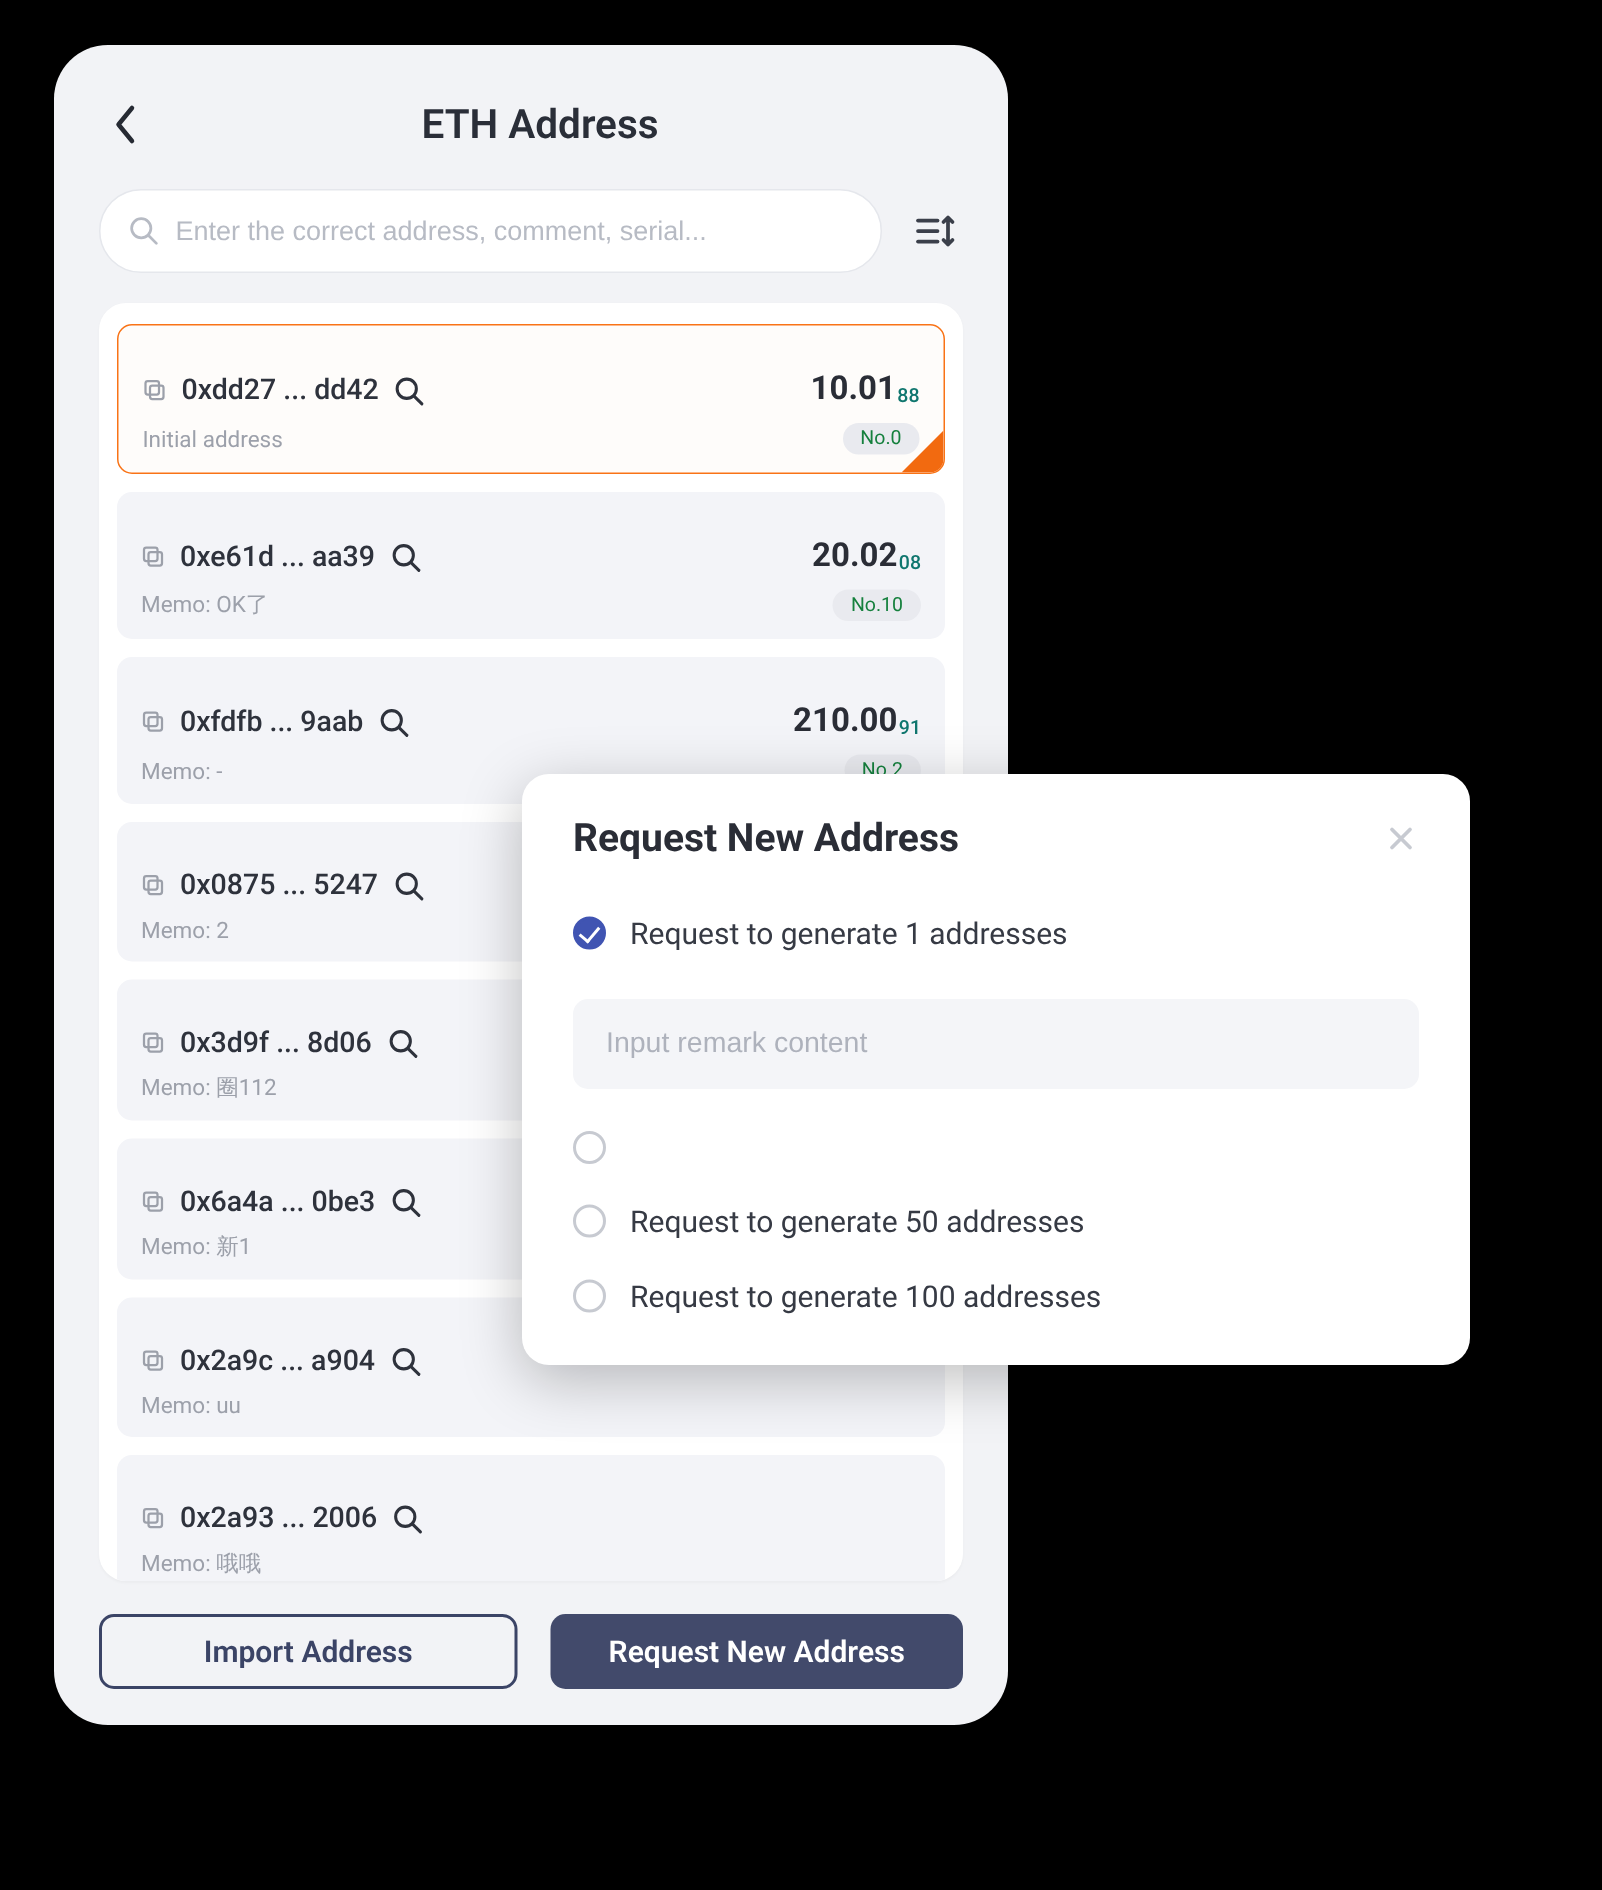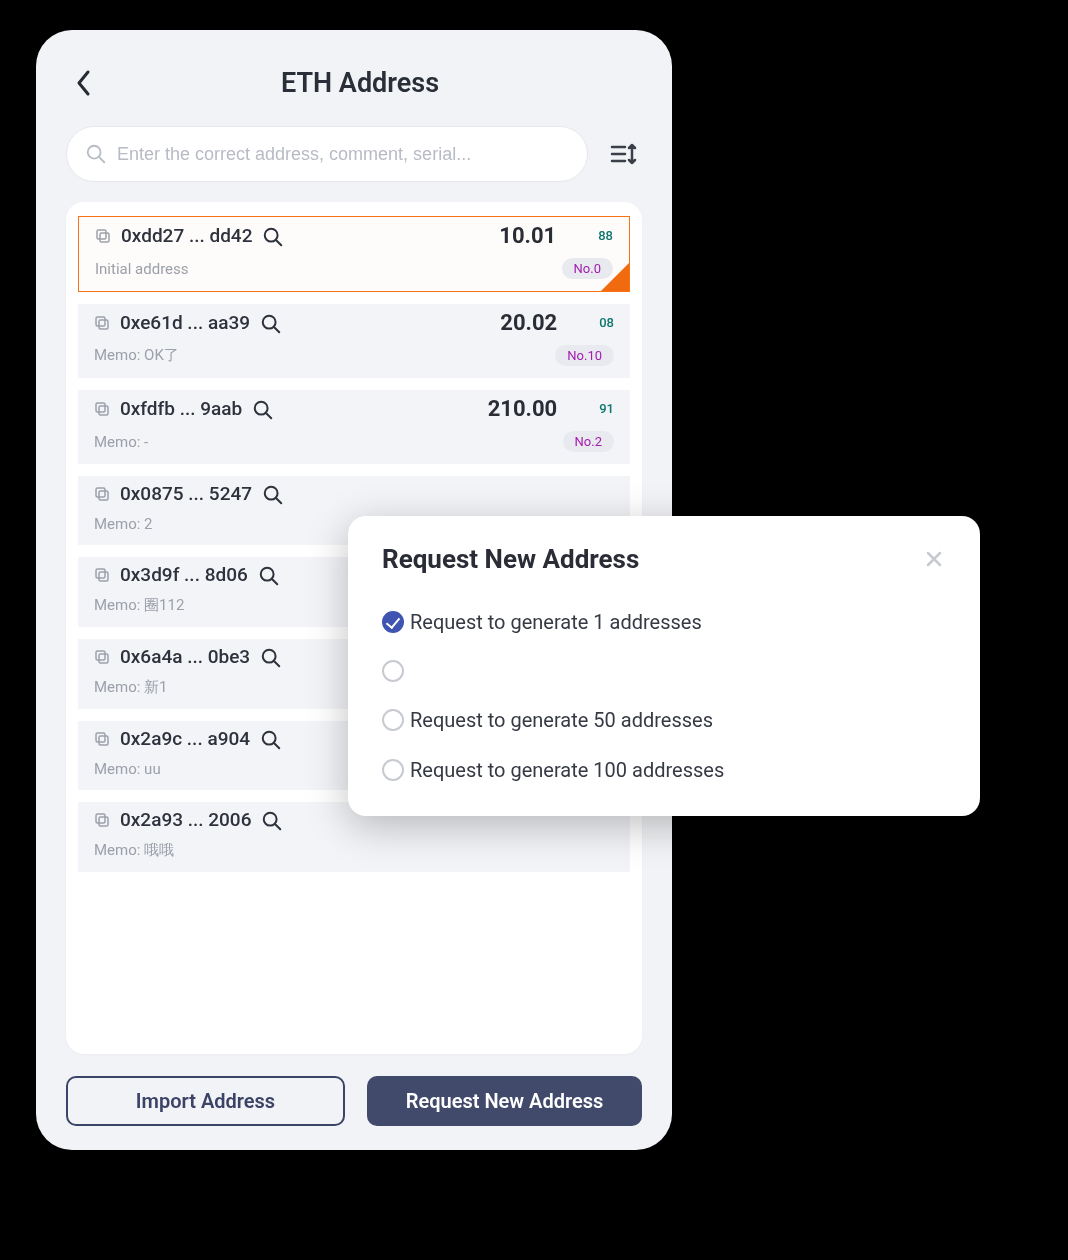--- a/index.html
+++ b/index.html
@@ -84,22 +84,22 @@
     background: #fff;
     border-radius: 18px;
     padding: 14px 12px;
     overflow: hidden;
     position: relative;
     box-shadow: 0 1px 2px rgba(0,0,0,0.03);
   }
   .addr-item {
     position: relative;
     background: #f3f4f8;
-    border-radius: 0;
-    padding: 6px 16px 12px 16px;
+    border-radius: 10px;
+    padding: 30px 16px 12px 16px;
     margin-bottom: 12px;
     overflow: hidden;
   }
   .addr-item.selected {
     border: 1.5px solid #f97316;
     background: #fefcfa;
   }
   .addr-row1 {
     display: flex;
     align-items: center;
@@ -121,42 +121,41 @@
     color: #2e323c;
     cursor: pointer;
     flex-shrink: 0;
   }
   .balance {
     margin-left: auto;
     font-size: 22px;
     font-weight: 700;
     color: #2a2d36;
     display: flex;
-    align-items: center;
-    gap: 41px;
+    align-items: flex-end;
   }
   .balance-small {
     font-size: 13px;
     font-weight: 500;
     color: #0f766e;
     margin-left: 1px;
   }
   .addr-row2 {
     display: flex;
     align-items: center;
     margin-top: 10px;
   }
   .memo {
     font-size: 15px;
     color: #9ca0aa;
   }
   .seq-badge {
     margin-left: auto;
     background: #e9eaef;
-    color: #a21caf;
+    color: #15803d;
     font-size: 13px;
     padding: 3px 12px;
     border-radius: 12px;
   }
   .corner-fold {
     position: absolute;
     right: 0; bottom: 0;
     width: 0; height: 0;
     border-style: solid;
     border-width: 0 0 28px 28px;
@@ -212,21 +211,21 @@
   .close-btn {
     margin-left: auto;
     width: 24px; height: 24px;
     color: #c7cad1;
     cursor: pointer;
     display: flex; align-items: center; justify-content: center;
   }
   .option {
     display: flex;
     align-items: center;
-    gap: 6px;
+    gap: 16px;
     margin-bottom: 26px;
     cursor: pointer;
   }
   .option:last-child { margin-bottom: 0; }
   .radio {
     width: 22px; height: 22px;
     border-radius: 50%;
     border: 2px solid #c7cad1;
     flex-shrink: 0;
     position: relative;
@@ -484,21 +483,21 @@
     <div class="modal-title">Request New Address</div>
     <div class="close-btn">
       <svg width="18" height="18" viewBox="0 0 18 18">
           <path d="M3 3 L15 15 M15 3 L3 15" stroke="currentColor" stroke-width="2.5" stroke-linecap="round"></path>
         </svg>
     </div>
   </div>
   <div id="modal-options"><div class="option">
         <span class="radio checked"></span>
         <span class="option-label">Request to generate 1 addresses</span>
-      </div><div class="option">
+      </div><input class="remark-input" placeholder="Input remark content" style=""><div class="option">
         <span class="radio"></span>
       </div><div class="option">
         <span class="radio"></span>
         <span class="option-label">Request to generate 50 addresses</span>
       </div><div class="option">
         <span class="radio"></span>
         <span class="option-label">Request to generate 100 addresses</span>
       </div></div>
 </div>
 

